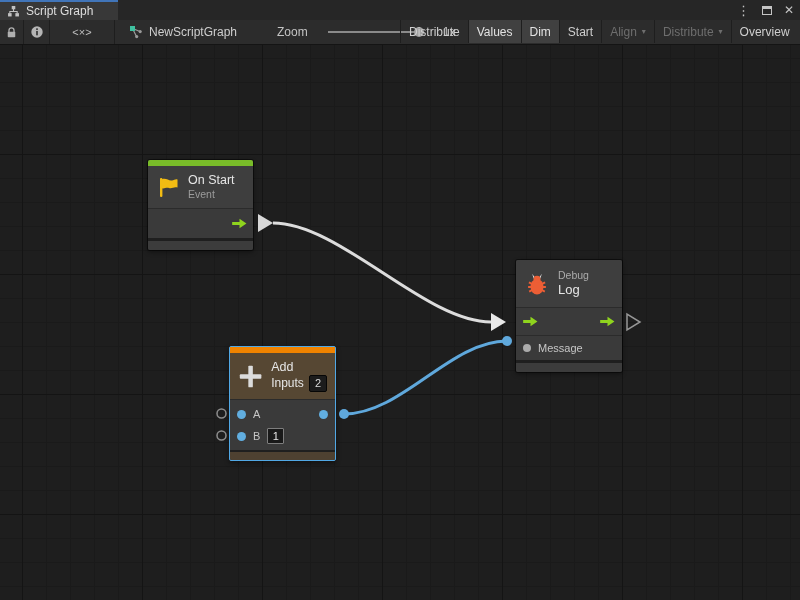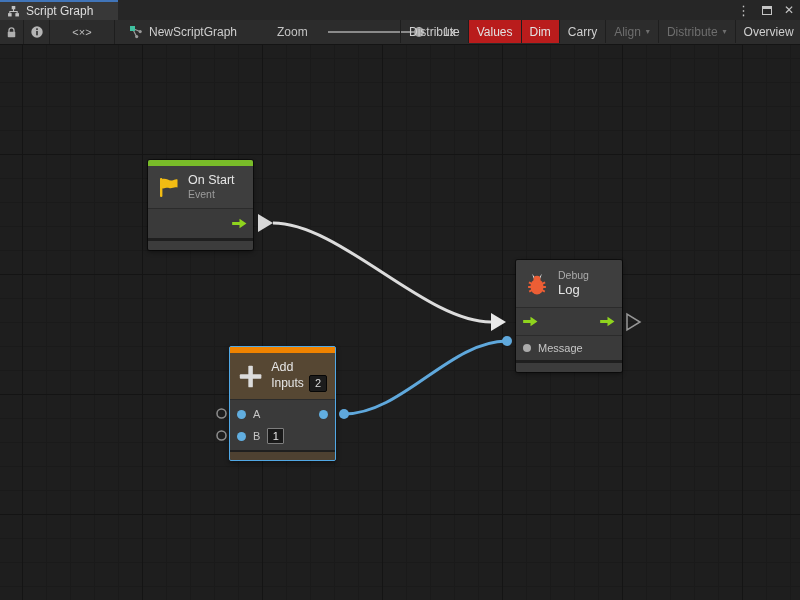--- a/index.html
+++ b/index.html
@@ -30,21 +30,21 @@
         padding:0 8px;white-space:nowrap;color:#CFCFCF;}
   .tbtn.icon-btn{padding:0;}
   .lock-btn{width:24px;} .info-btn{width:26px;} .code-btn{width:65px;font-size:11px;color:#BFBFBF;}
   .graph-btn{border-right:none;display:flex;align-items:center;gap:6px;padding:0 14px;color:#CFCFCF;justify-content:space-between;}
   .zoom-group{display:flex;align-items:center;gap:20px;padding-left:26px;color:#C4C4C4;}
   .slider{position:relative;width:95px;height:12px;display:flex;align-items:center;}
   .slider-track{width:100%;height:2px;background:#8A8A8A;}
   .slider-handle{position:absolute;right:-1px;top:1px;width:10px;height:10px;border-radius:50%;background:#A2A2A2;}
   .tb-right{position:absolute;left:400px;top:0;bottom:1px;display:flex;align-items:stretch;}
   .tb-right .tbtn{border-left:1px solid #1E1E1E;border-right:none;}
-  .tbtn.active{background:#b91c1c;color:#E2E2E2;}
+  .tbtn.active{background:#404040;color:#E2E2E2;}
   .tbtn.disabled{color:#6E6E6E;}
   .dd-arrow{font-size:8px;margin-left:5px;color:#6E6E6E;}
 
   
   .canvas{position:absolute;top:45px;left:0;right:0;bottom:0;background-color:#1E1E1E;
     background-image:
       linear-gradient(to right,#141414 1px,transparent 1px),
       linear-gradient(to bottom,#141414 1px,transparent 1px),
       linear-gradient(to right,#1A1A1A 1px,transparent 1px),
       linear-gradient(to bottom,#1A1A1A 1px,transparent 1px);
@@ -133,21 +133,21 @@
       <div class="tbtn">
         <span>Distribute</span>
         </div>
       <div class="tbtn active">
         <span>Values</span>
         </div>
       <div class="tbtn active">
         <span>Dim</span>
         </div>
       <div class="tbtn">
-        <span>Carry</span>
+        <span>Start</span>
         </div>
       <div class="tbtn disabled">
         <span>Align</span>
         <span class="dd-arrow">▾</span>
         </div>
       <div class="tbtn disabled">
         <span>Distribute</span>
         <span class="dd-arrow">▾</span>
         </div>
       <div class="tbtn">

